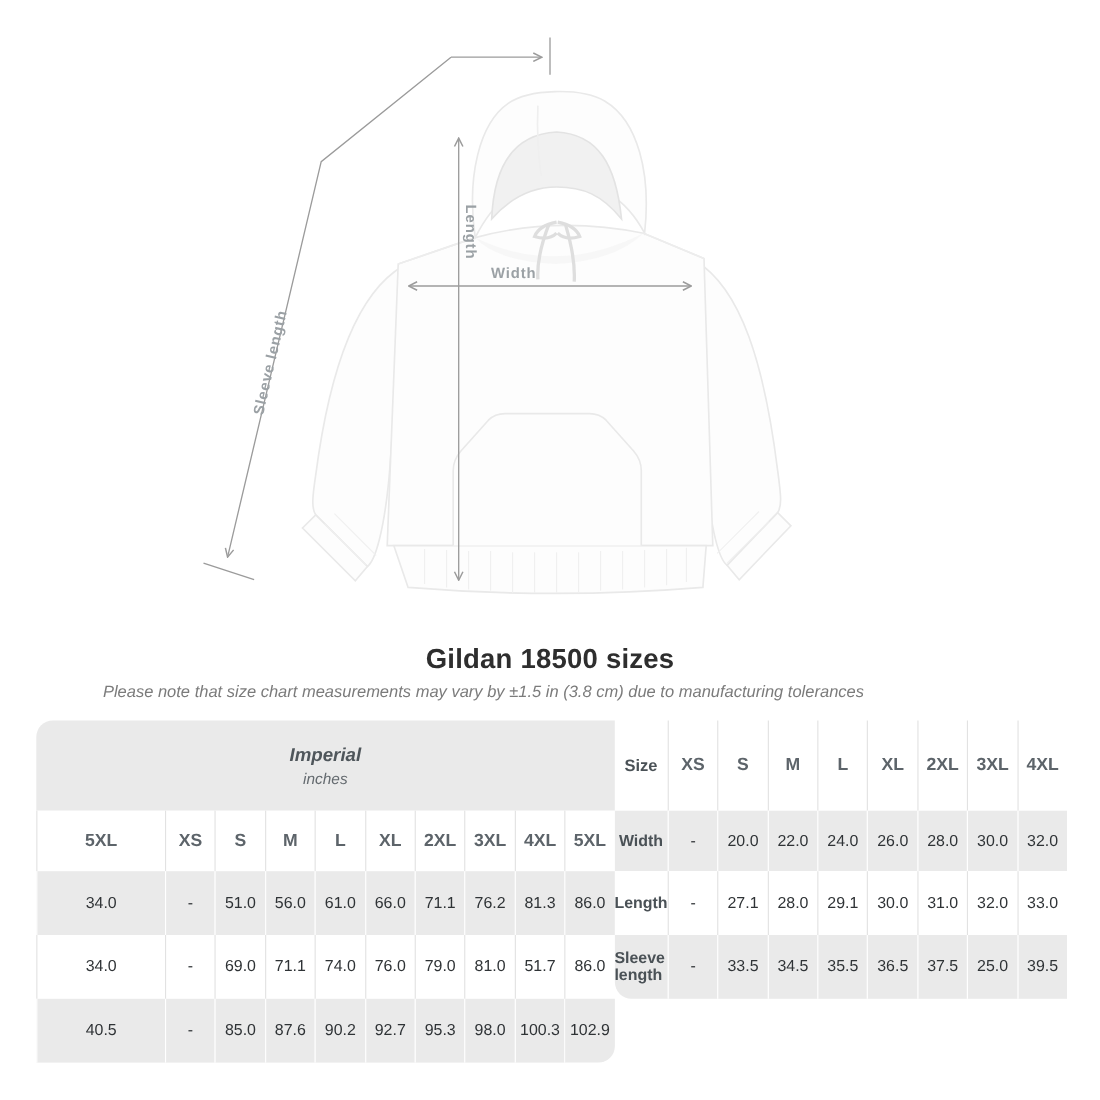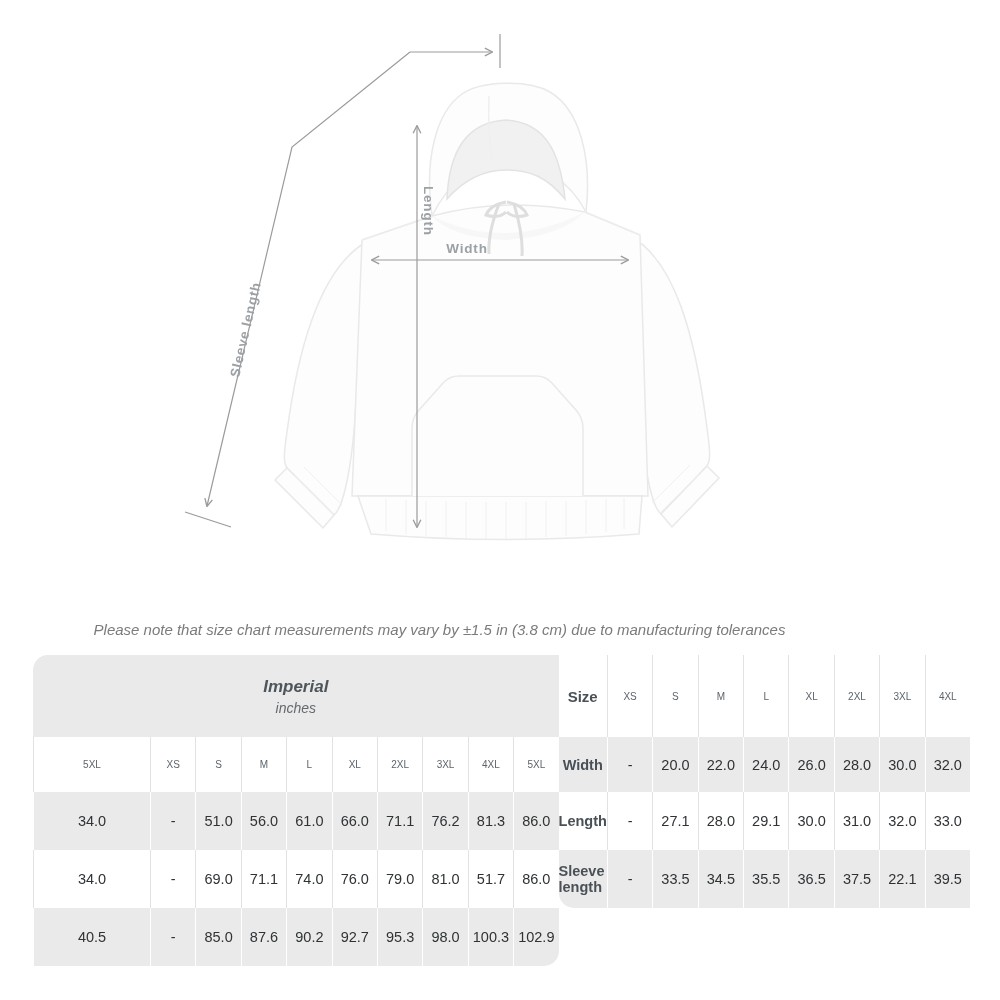--- a/index.html
+++ b/index.html
@@ -22,21 +22,21 @@
   .band{background:var(--band-bg,#eaeaea);display:flex;flex-direction:column;
         align-items:center;justify-content:center;gap:3px;}
   .band-left{grid-column:span 10;border-top-left-radius:15px;}
   .band-right{grid-column:span 9;border-top-right-radius:15px;}
   .band-title{font-size:17px;font-weight:700;font-style:italic;color:#4f565b;}
   .band-sub{font-size:14px;font-style:italic;color:#646a6f;}
   .cell{display:flex;align-items:center;justify-content:center;background:#fff;}
   .on-gray{background:var(--band-bg,#eaeaea);}
   .sep{border-left:1px solid var(--sep-on-white,#e2e2e2);}
   .sep.on-gray{border-left:1px solid var(--sep-on-gray,#ffffff);}
-  .hrow{font-size:10px;font-weight:400;color:var(--header-text,#5d646a);}
+  .hrow{font-size:16px;font-weight:700;color:var(--header-text,#5d646a);}
   .size-hd{font-size:15px;font-weight:700;color:#4a5156;}
   .row-label{font-size:14.5px;font-weight:700;color:#4a5156;}
   .drow{font-size:14.5px;color:var(--cell-text,#2f3336);}
   .bl-round{border-bottom-left-radius:15px;}
   .br-round{border-bottom-right-radius:15px;}
 
   .ann-label{font-size:13.5px;font-weight:700;fill:var(--annotation,#9ba1a5);letter-spacing:.8px;}
 </style>
 </head>
 <body>
@@ -93,20 +93,21 @@
         <path d="M185,512 L231,527"></path>
         <path d="M417,126 V527" marker-start="url(#arr)" marker-end="url(#arr)"></path>
         <path d="M372,260 H628" marker-start="url(#arr)" marker-end="url(#arr)"></path>
       </g>
       <text class="ann-label" transform="translate(239,378) rotate(-77)">Sleeve length</text>
       <text class="ann-label" transform="translate(424,186) rotate(90)">Length</text>
       <text class="ann-label" x="467" y="253" text-anchor="middle">Width</text>
     </svg>
   </div>
 
+  <div id="title">Gildan 18500 sizes</div>
   <div id="subtitle">Please note that size chart measurements may vary by ±1.5 in (3.8 cm) due to manufacturing tolerances</div>
 
   <div id="grid">
       <div class="band band-left">
         <div class="band-title">Imperial</div>
         <div class="band-sub">inches</div>
       </div>
       <div class="cell size-hd">Size</div>
       <div class="cell hrow sep">XS</div>
       <div class="cell hrow sep">S</div>
@@ -164,21 +165,21 @@
       <div class="cell drow sep">81.0</div>
       <div class="cell drow sep">51.7</div>
       <div class="cell drow sep">86.0</div>
       <div class="cell row-label on-gray bl-round">Sleeve length</div>
       <div class="cell drow sep on-gray">-</div>
       <div class="cell drow sep on-gray">33.5</div>
       <div class="cell drow sep on-gray">34.5</div>
       <div class="cell drow sep on-gray">35.5</div>
       <div class="cell drow sep on-gray">36.5</div>
       <div class="cell drow sep on-gray">37.5</div>
-      <div class="cell drow sep on-gray">22.1</div>
+      <div class="cell drow sep on-gray">25.0</div>
       <div class="cell drow sep on-gray">39.5</div>
       <div class="cell drow sep on-gray">40.5</div>
       <div class="cell drow sep on-gray">-</div>
       <div class="cell drow sep on-gray">85.0</div>
       <div class="cell drow sep on-gray">87.6</div>
       <div class="cell drow sep on-gray">90.2</div>
       <div class="cell drow sep on-gray">92.7</div>
       <div class="cell drow sep on-gray">95.3</div>
       <div class="cell drow sep on-gray">98.0</div>
       <div class="cell drow sep on-gray">100.3</div>

